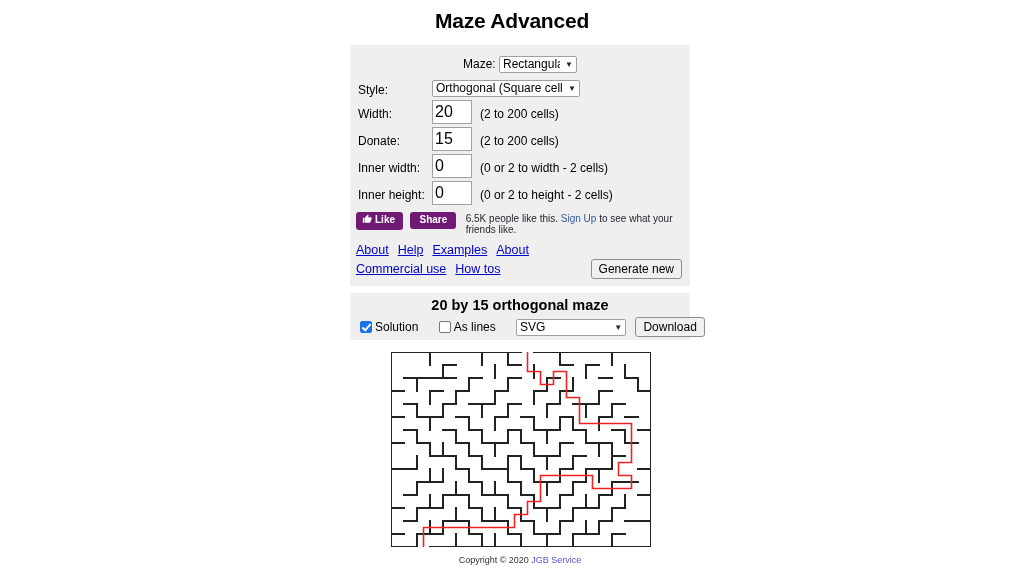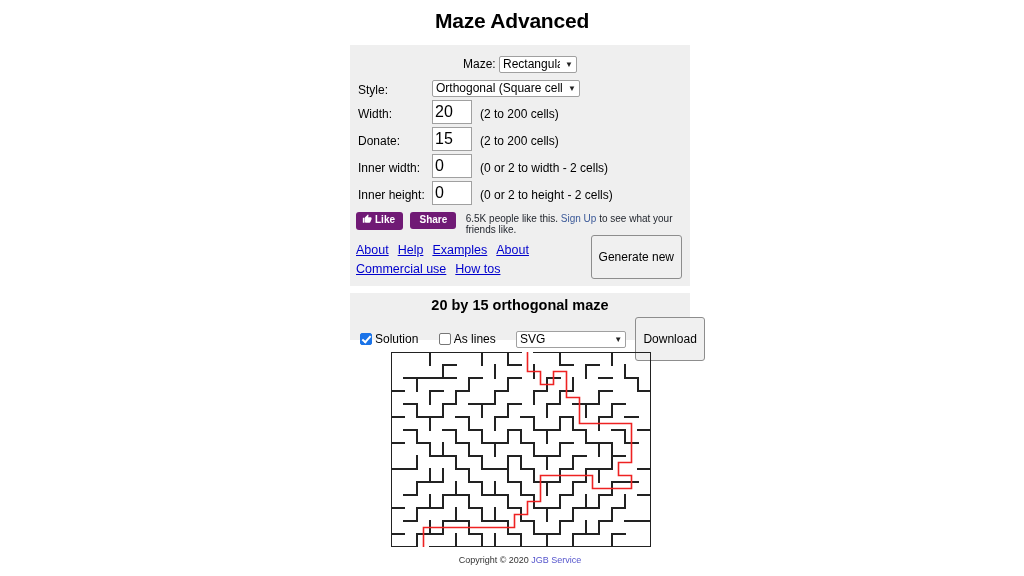--- a/index.html
+++ b/index.html
@@ -112,21 +112,21 @@
     font-size: 12.5px;
     margin-right: 9px;
   }
   .genwrap { position: absolute; right: 8px; bottom: 7px; }
   button.btn {
     font-family: "Liberation Sans", sans-serif;
     font-size: 12px;
     background: #f0f0f0;
     border: 1px solid #8d8d8d;
     border-radius: 3px;
-    padding: 14px 7px;
+    padding: 2px 7px;
     color: #000;
     cursor: pointer;
   }
 
   .maze-title {
     text-align: center;
     font-size: 14.5px;
     font-weight: bold;
     color: #000;
     padding-top: 4px;

